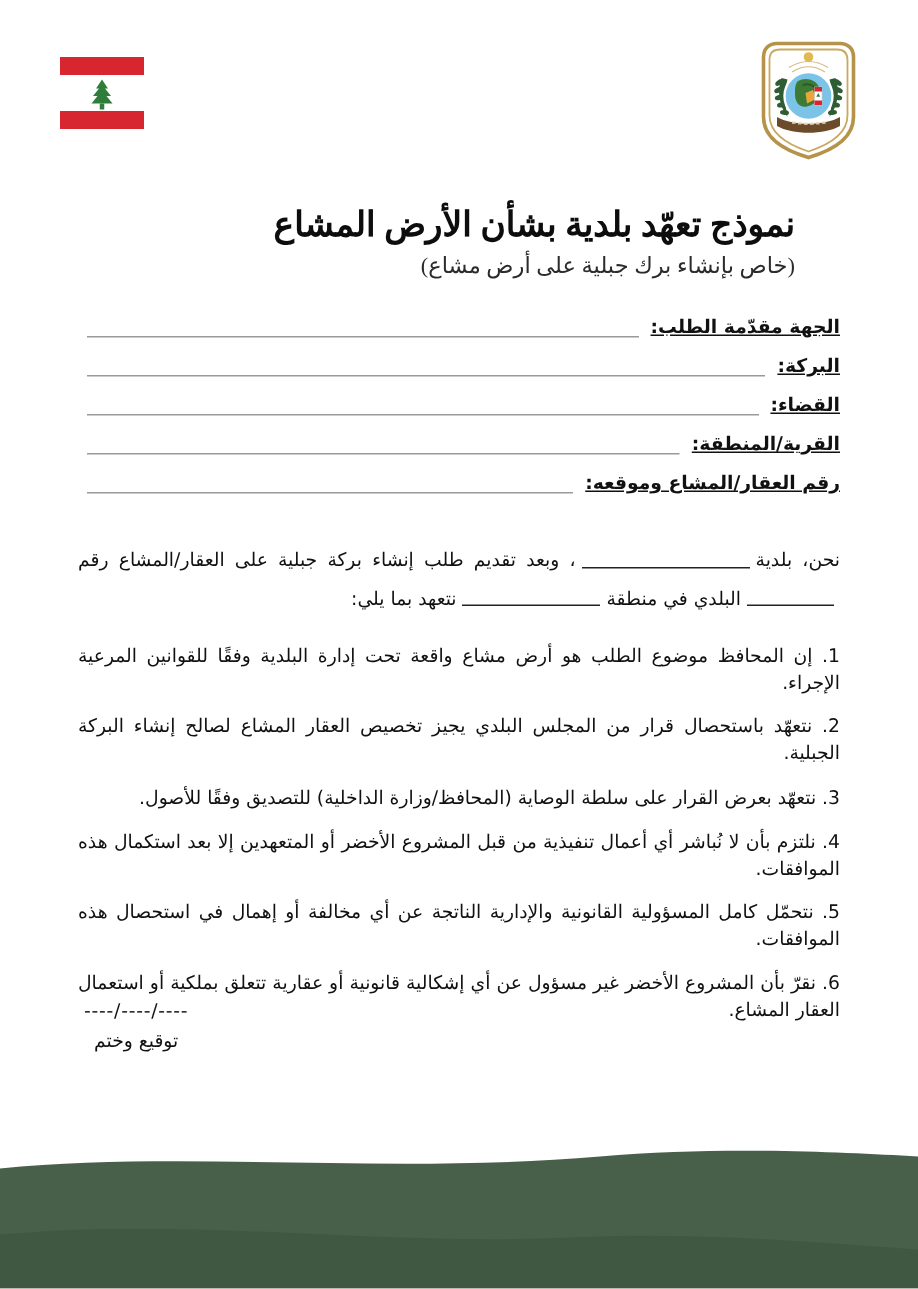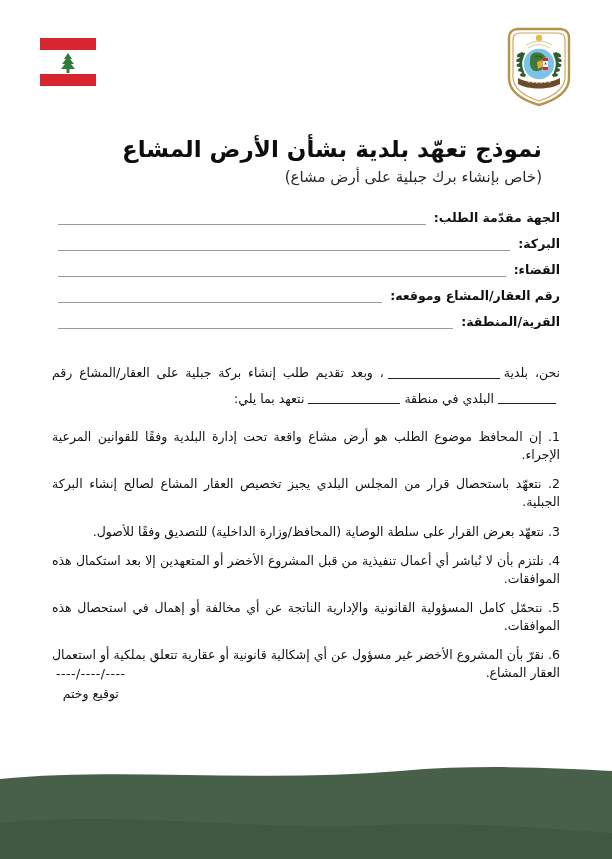--- a/index.html
+++ b/index.html
@@ -61,21 +61,22 @@
     width: 70px;
     height: 82px;
   }
 
   
   .title-block {
     position: absolute;
     top: 136px;
     left: 0; right: 0;
     text-align: center;
-    padding: 0 36px;
+    padding: 0 48px;
+    font-family: Liberation Serif, serif;
   }
   .doc-title {
     font-size: 23px;
     font-weight: bold;
     letter-spacing: 0;
     line-height: 1.2;
     margin: 0;
     color: #0d0d0d;
     text-align: right;
     padding-right: 34px;
@@ -94,20 +95,21 @@
     position: absolute;
     top: 210px;
     left: 52px;
     right: 52px;
   }
   .field-row {
     display: flex;
     flex-direction: row;
     align-items: flex-end;
     margin-bottom: 11px;
+    text-decoration: underline;
   }
   .field-label {
     font-size: 12.5px;
     font-weight: bold;
     white-space: nowrap;
     color: #111;
     padding-left: 8px;
   }
   .field-line {
     flex: 1;
@@ -259,25 +261,25 @@
   </div>
   <div class="field-row">
     <span class="field-label">البركة:</span>
     <span class="field-line"></span>
   </div>
   <div class="field-row">
     <span class="field-label">القضاء:</span>
     <span class="field-line"></span>
   </div>
   <div class="field-row">
+    <span class="field-label">القرية/المنطقة:</span>
+    <span class="field-line"></span>
+  </div>
+  <div class="field-row">
     <span class="field-label">رقم العقار/المشاع وموقعه:</span>
-    <span class="field-line"></span>
-  </div>
-  <div class="field-row">
-    <span class="field-label">القرية/المنطقة:</span>
     <span class="field-line"></span>
   </div>
 </div>
 
 <div class="body-para">
   <span>نحن، بلدية</span><span class="blank w1"></span><span>، وبعد تقديم طلب إنشاء بركة جبلية على العقار/المشاع رقم</span><span class="blank w2"></span><span>البلدي في منطقة</span><span class="blank w3"></span><span>نتعهد بما يلي:</span>
 </div>
 
 <div class="items">
   <div class="item">

